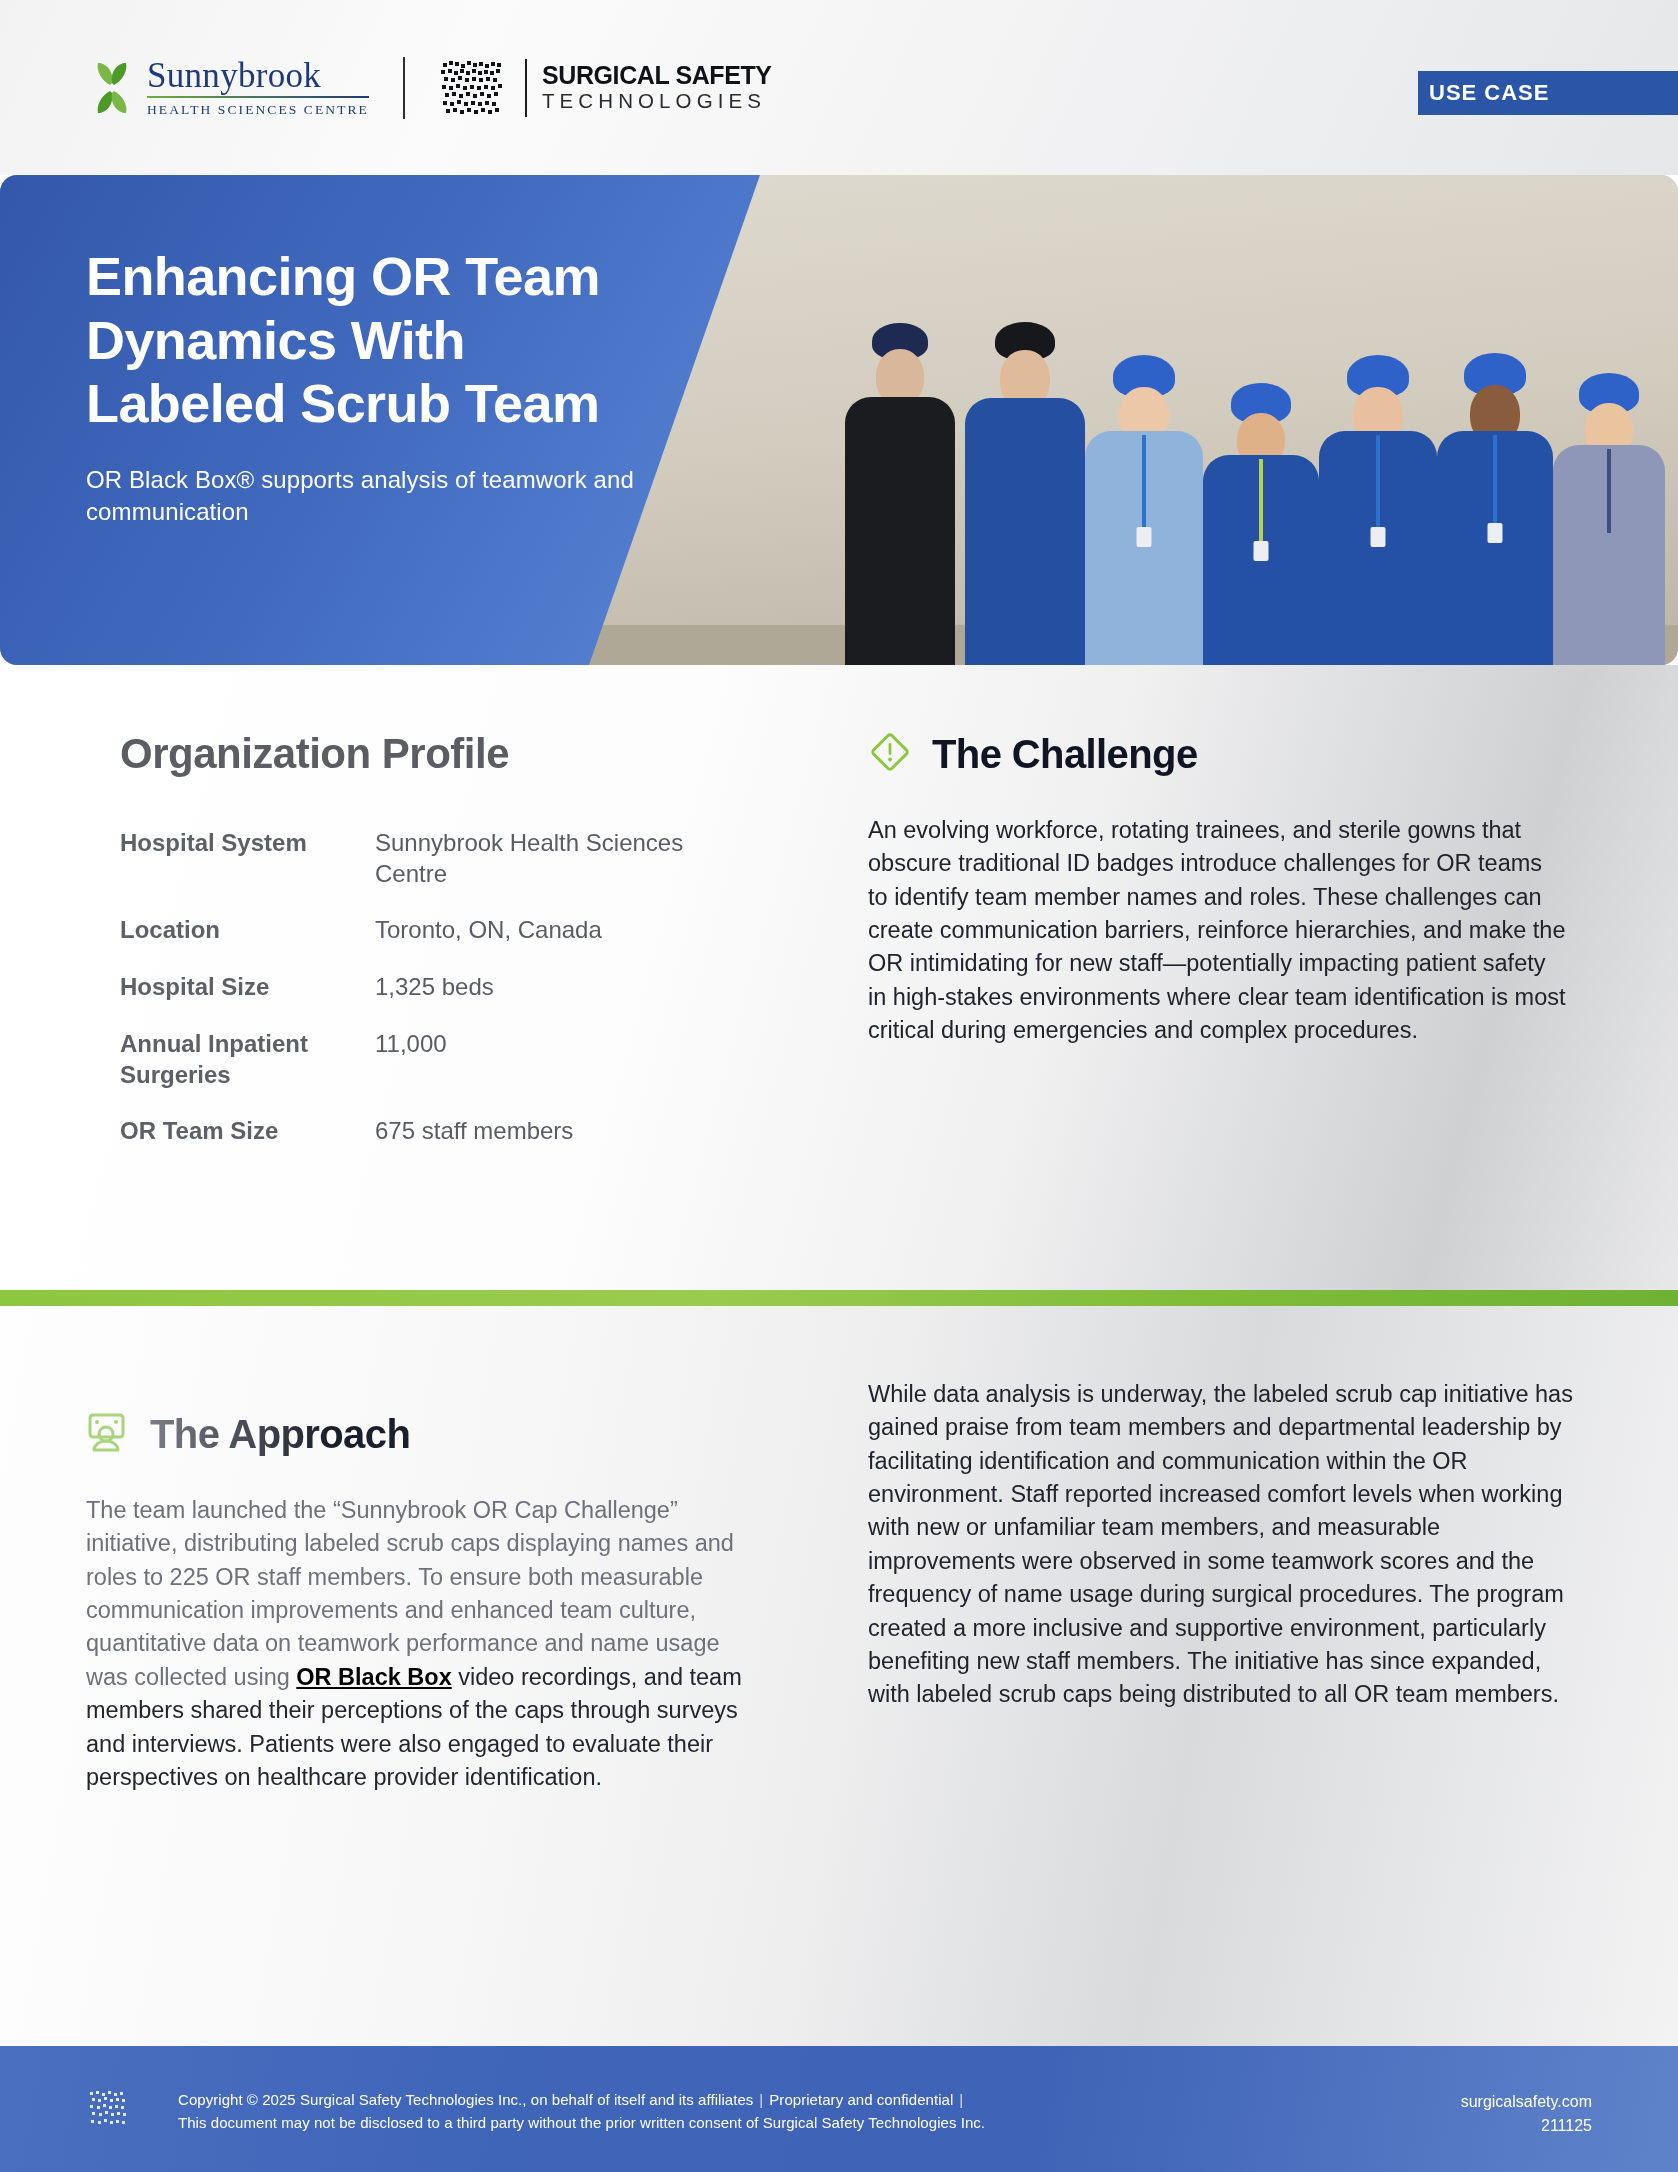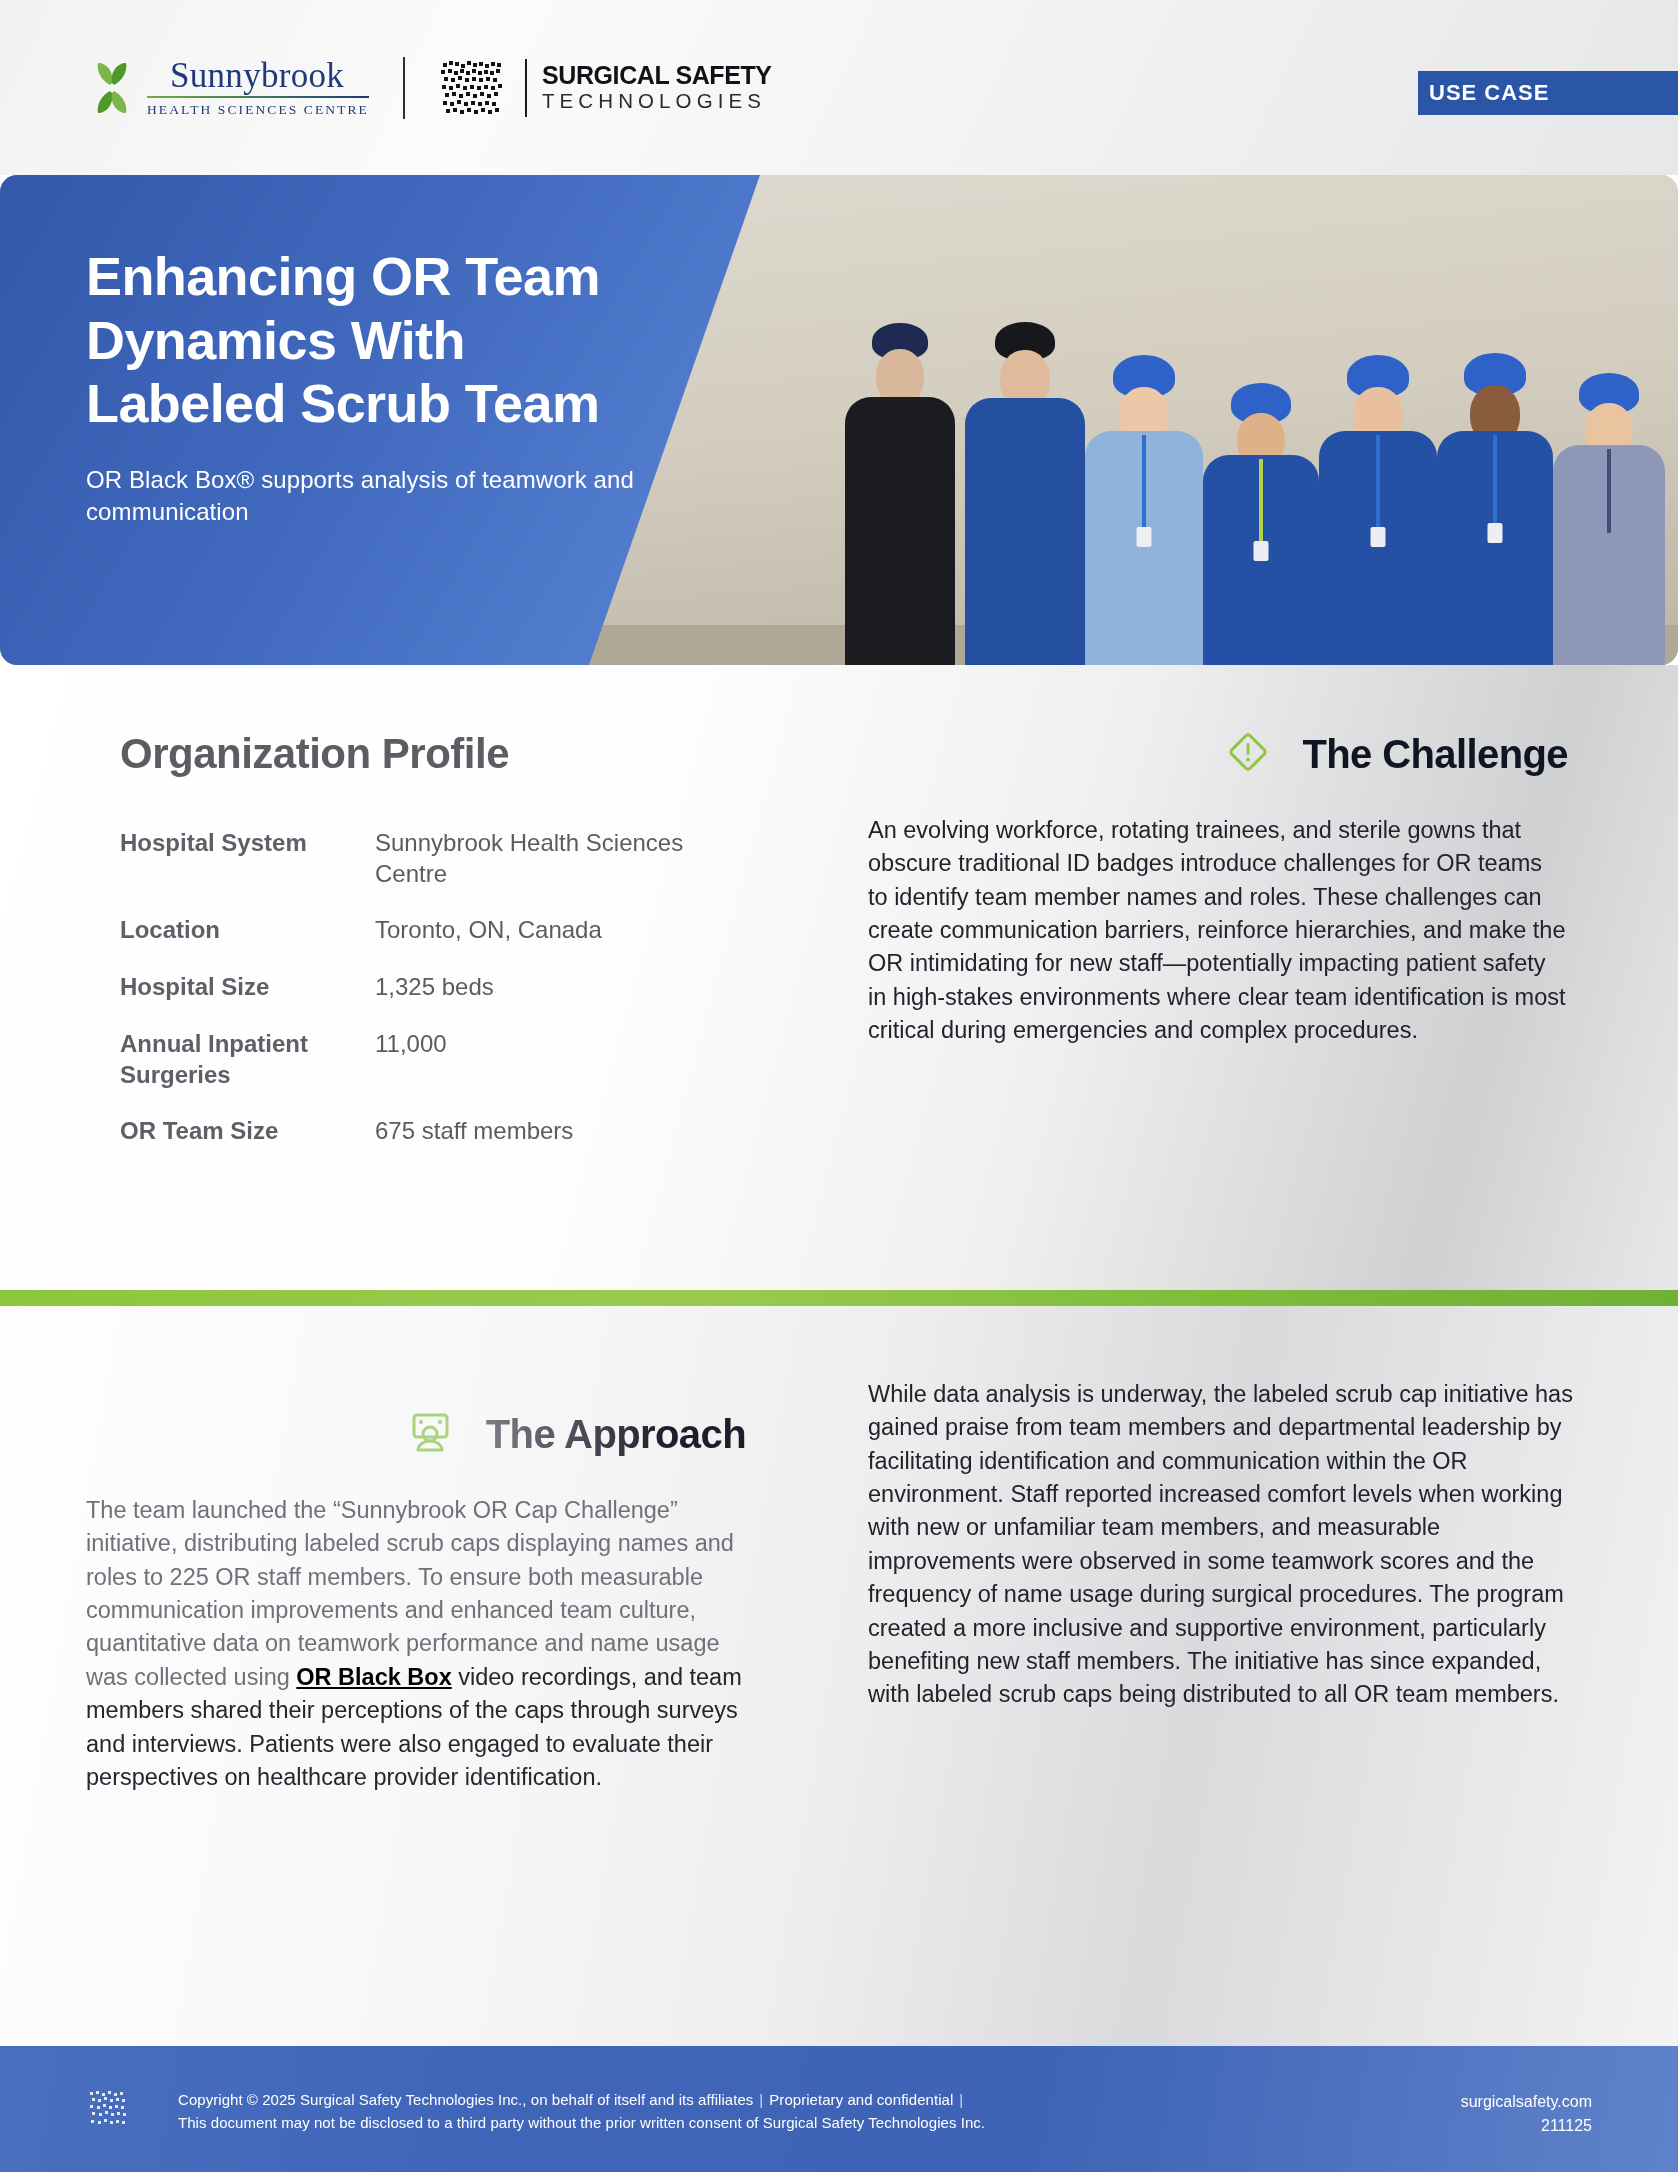--- a/index.html
+++ b/index.html
@@ -35,21 +35,20 @@
   }
   .sb-logo { display: flex; align-items: center; gap: 9px; }
   .sb-leaf { width: 52px; height: 54px; position: relative; }
   .sb-words { display: flex; flex-direction: column; }
   .sb-name {
     font-family: "Liberation Serif", serif;
     font-size: 35px;
     color: #1f3a7a;
     line-height: 1;
     letter-spacing: .3px;
-    margin-left: 23px;
   }
   .sb-rule {
     height: 2px; width: 100%;
     background: linear-gradient(90deg,#6fae3f,#1f3a7a);
     margin: 3px 0 4px 0;
   }
   .sb-sub {
     font-family: "Liberation Serif", serif;
     font-size: 13.5px;
     color: #1f3a7a;
@@ -171,23 +170,22 @@
   .col-right { position: absolute; left: 868px; top: 730px; width: 700px; }
 
   .h2-plain {
     font-size: 42px;
     font-weight: bold;
     color: #5b5d63;
     letter-spacing: -0.5px;
     margin-bottom: 50px;
   }
   .h2-icon-row {
-    display: flex; align-items: center; gap: 32px;
+    display: flex; align-items: center; gap: 20px;
     margin-bottom: 36px;
-    justify-content: flex-end;
   }
   .h2-dark {
     font-size: 40px; font-weight: bold;
     color: #111422;
     letter-spacing: -0.6px;
   }
   .h2-grad {
     font-size: 40px; font-weight: bold;
     background: linear-gradient(90deg,#7c7e85 0%, #1b1e2b 70%);
     -webkit-background-clip: text; background-clip: text;

